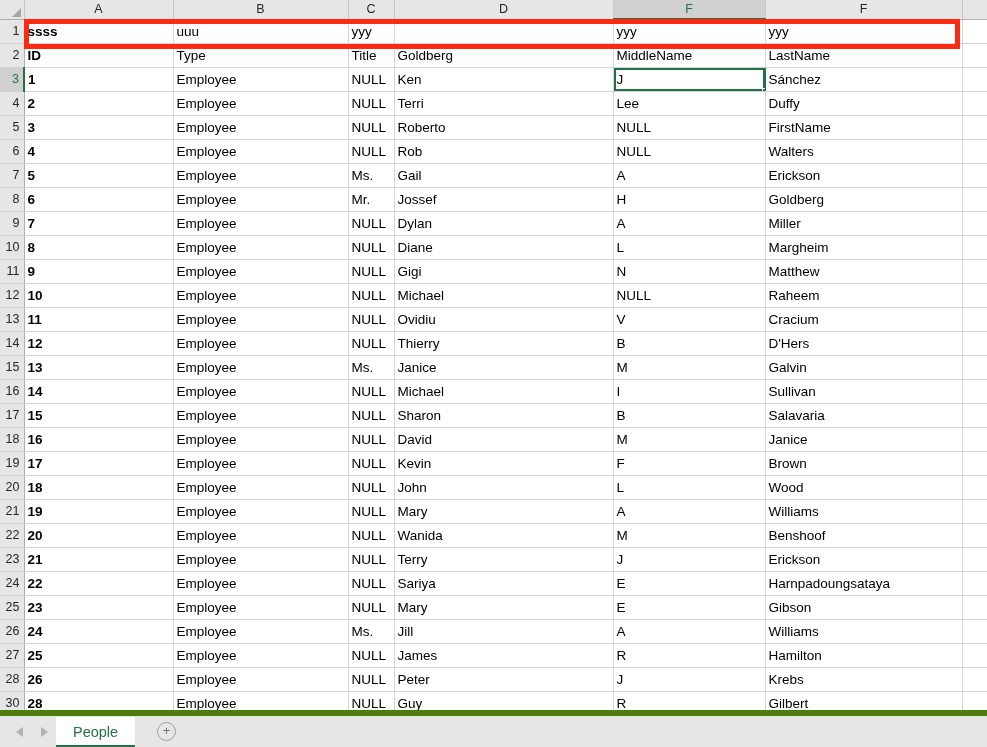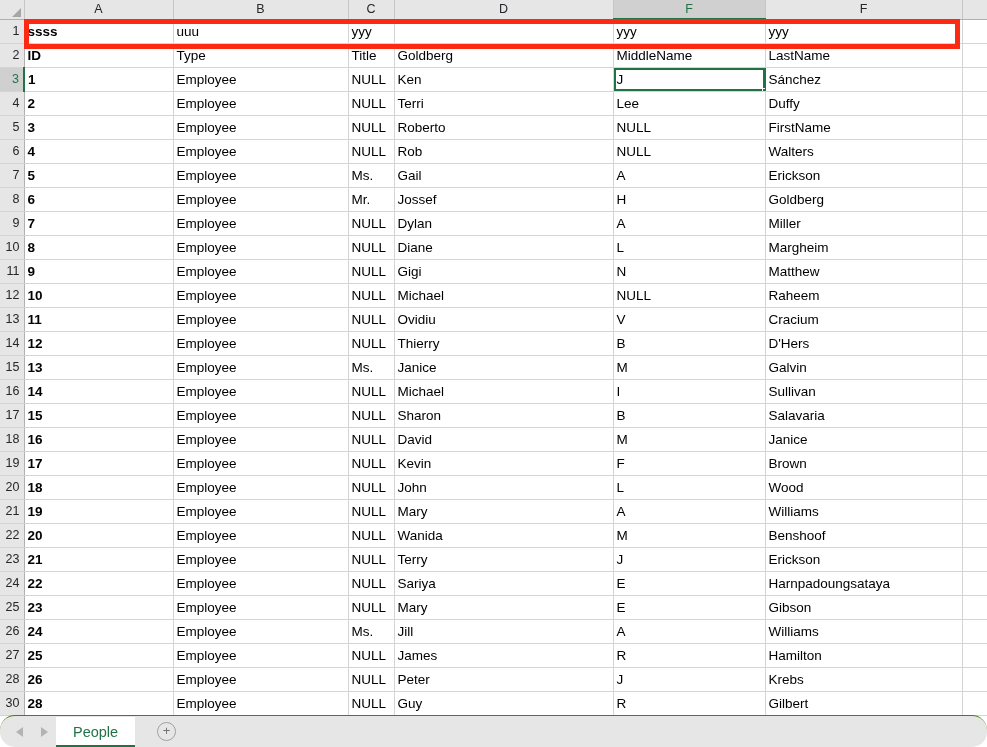--- a/index.html
+++ b/index.html
@@ -156,25 +156,24 @@
   }
 
   
   #sheet-tab-bar {
     position: absolute;
     left: 0;
     bottom: 0;
     width: 987px;
     height: 31px;
     background: #e6e6e6;
-    border-top: 1px solid #4d7c0f;
+    border-top: 6px solid #4d7c0f;
     display: flex;
     align-items: flex-end;
     z-index: 30;
-    border-radius: 15px;
   }
   #tab-nav {
     display: flex;
     align-items: center;
     height: 31px;
     padding: 0 8px 0 16px;
     gap: 18px;
   }
   #tab-nav .arrow {
     width: 0; height: 0;

